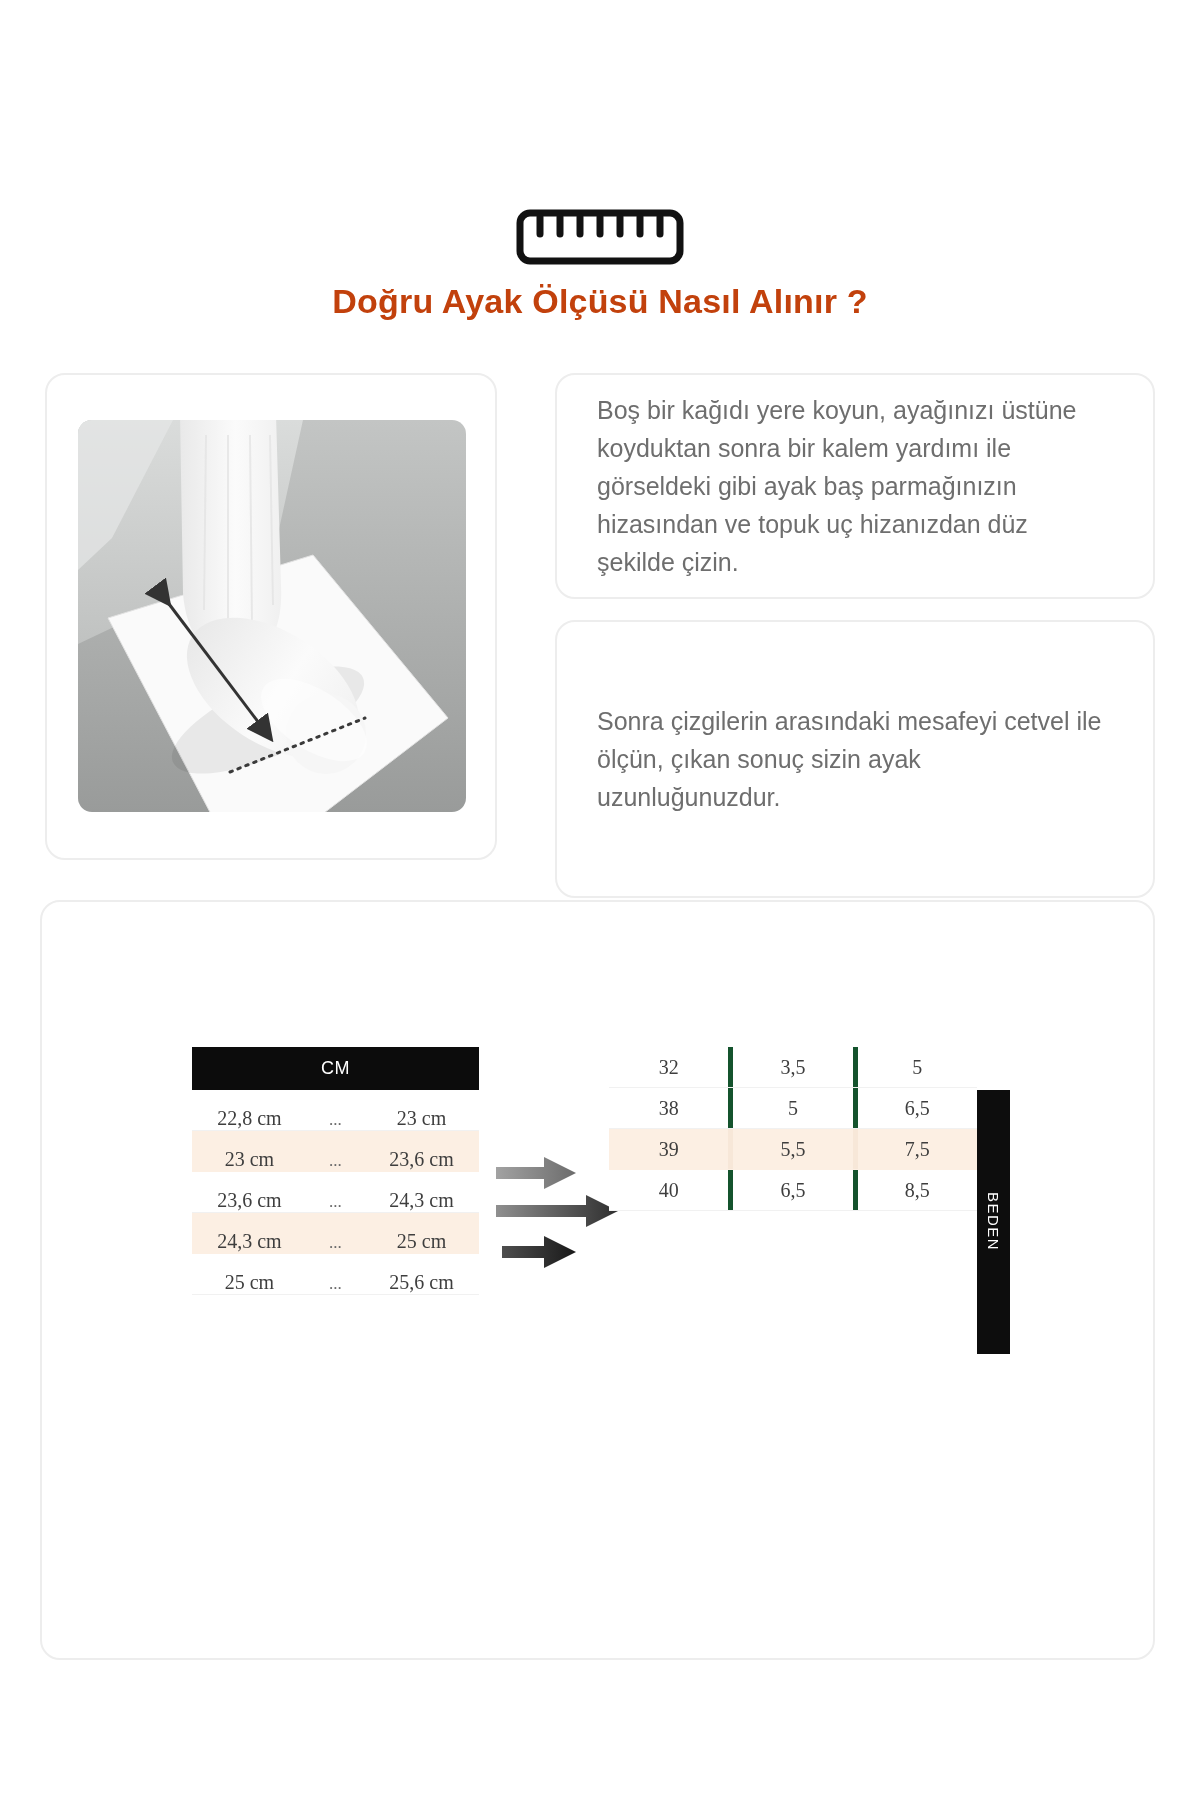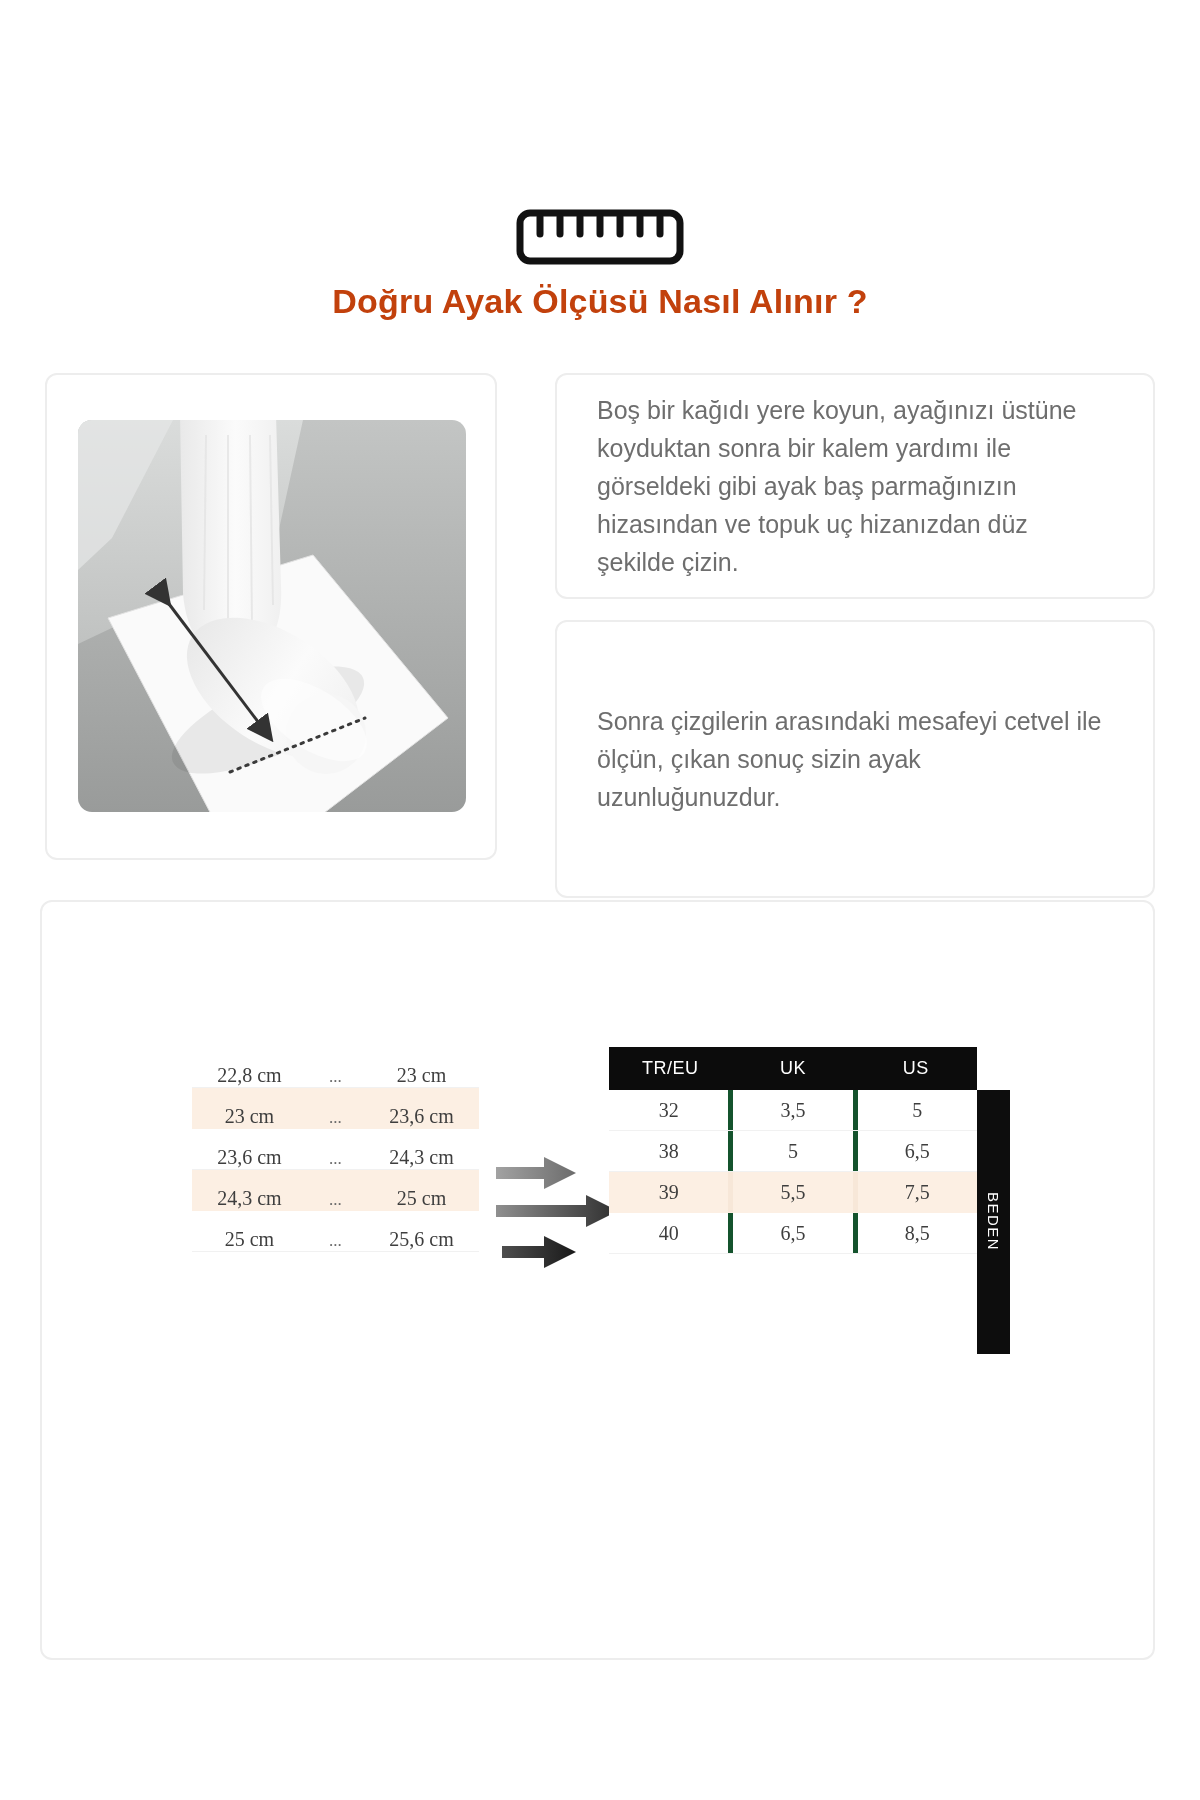--- a/index.html
+++ b/index.html
@@ -5,21 +5,21 @@
   html,body{margin:0;padding:0;background:#ffffff;}
   .page{position:relative;width:1200px;height:1800px;background:#ffffff;overflow:hidden;
         font-family:"Liberation Sans",sans-serif;}
 
   
   .ruler{position:absolute;left:516px;top:208px;width:168px;height:58px;}
   .page-title{position:absolute;left:0;right:0;top:282px;margin:0;text-align:center;
               font-size:34px;font-weight:700;color:#c2410c;letter-spacing:.2px;}
 
   
-  .card{position:absolute;background:#fff;border:2px solid #ededed;border-radius:12px;box-sizing:border-box;}
+  .card{position:absolute;background:#fff;border:2px solid #ededed;border-radius:20px;box-sizing:border-box;}
   .photo-card{left:45px;top:373px;width:452px;height:487px;}
   .photo{position:absolute;left:31px;top:45px;width:388px;height:392px;border-radius:14px;overflow:hidden;}
   .photo svg{display:block;}
   .text-card-1{left:555px;top:373px;width:600px;height:226px;display:flex;align-items:center;}
   .text-card-2{left:555px;top:620px;width:600px;height:278px;display:flex;align-items:center;}
   .text-card-1 p,.text-card-2 p{margin:0;padding:0 42px 0 40px;font-size:25px;line-height:38px;color:#6e6e6e;}
 
   
   .size-card{left:40px;top:900px;width:1115px;height:760px;}
   .size-title{position:absolute;left:0;right:0;top:40px;margin:0;text-align:center;
@@ -120,20 +120,21 @@
   <div class="card text-card-1">
     <p>Boş bir kağıdı yere koyun, ayağınızı üstüne koyduktan sonra bir kalem yardımı ile görseldeki gibi ayak baş parmağınızın hizasından ve topuk uç hizanızdan düz şekilde çizin.</p>
   </div>
   <div class="card text-card-2">
     <p>Sonra çizgilerin arasındaki mesafeyi cetvel ile ölçün, çıkan sonuç sizin ayak uzunluğunuzdur.</p>
   </div>
 
   <div class="card size-card">
 
     <div class="table cm-table">
+      <div class="thead">CM</div>
       <div>
           <div class="trow">
             <span class="c1">22,8 cm</span>
             <span class="dots">...</span>
             <span class="c2">23 cm</span>
           </div>
           <div class="trow alt">
             <span class="c1">23 cm</span>
             <span class="dots">...</span>
             <span class="c2">23,6 cm</span>
@@ -170,25 +171,20 @@
           <stop offset="0" stop-color="#4e4e4e"></stop>
             <stop offset="1" stop-color="#191919"></stop>
         </linearGradient>
       </defs>
       <path d="M2,13 H50 V3  L82,19  L50,35  V25 H2 Z" fill="url(#a1)"></path>
       <path d="M2,51 H92 V41 L124,57 L92,73  V63 H2 Z" fill="url(#a2)"></path>
       <path d="M8,92 H50 V82 L82,98  L50,114 V104 H8 Z" fill="url(#a3)"></path>
     </svg>
 
     <div class="table size-table">
-      <div class="thead">
-          <span>TR/EU</span>
-          <span>UK</span>
-          <span>US</span>
-        </div>
       <div>
           <div class="trow">
             <span>32</span>
             <span>3,5</span>
             <span>5</span>
           </div>
           <div class="trow">
             <span>38</span>
             <span>5</span>
             <span>6,5</span>

